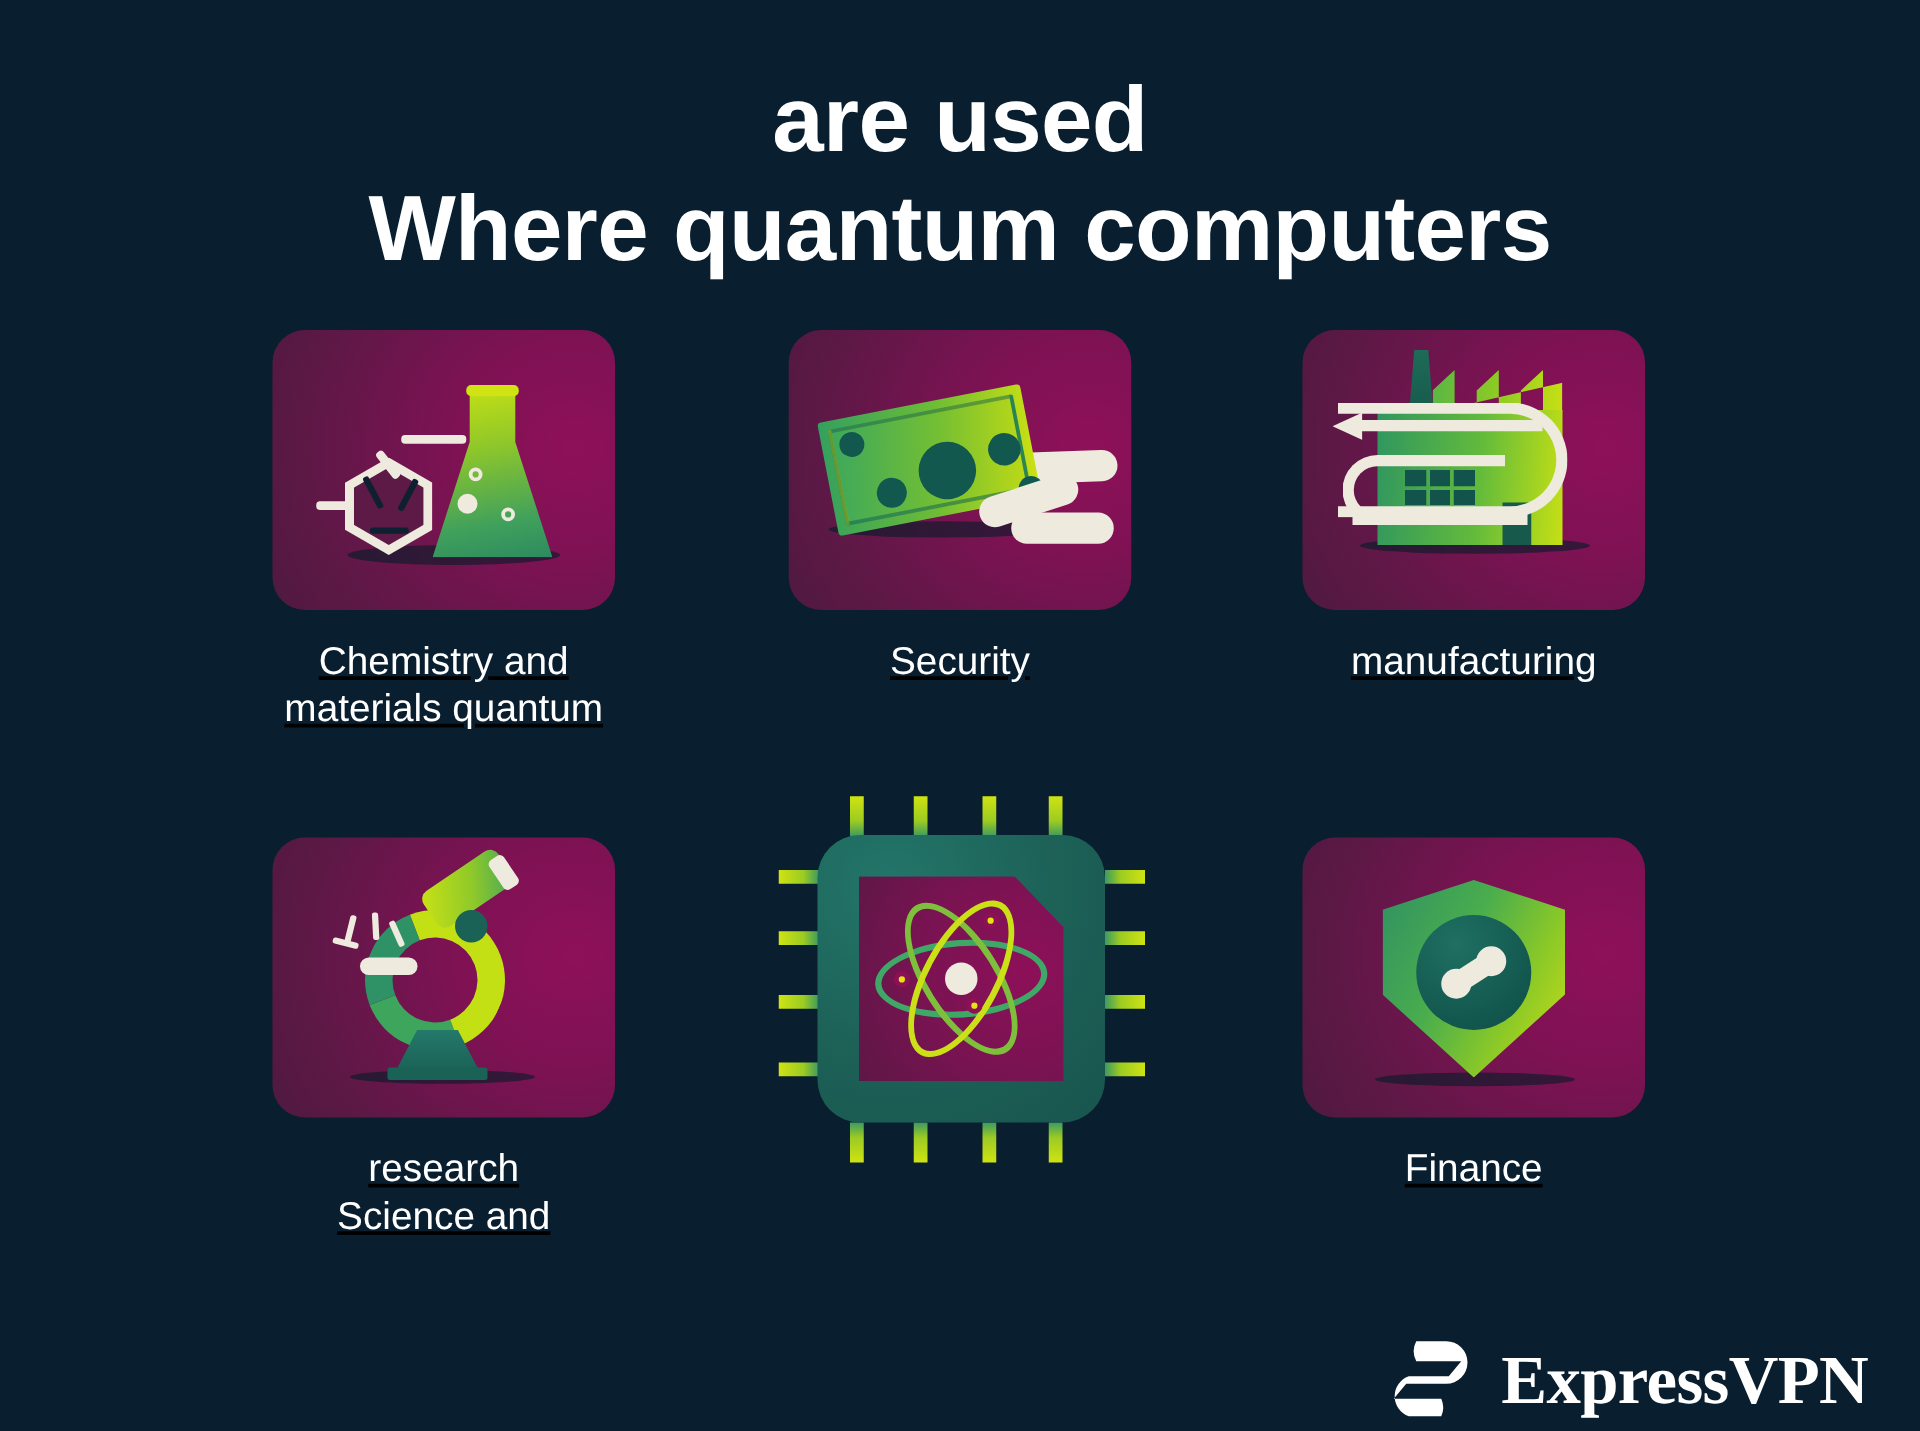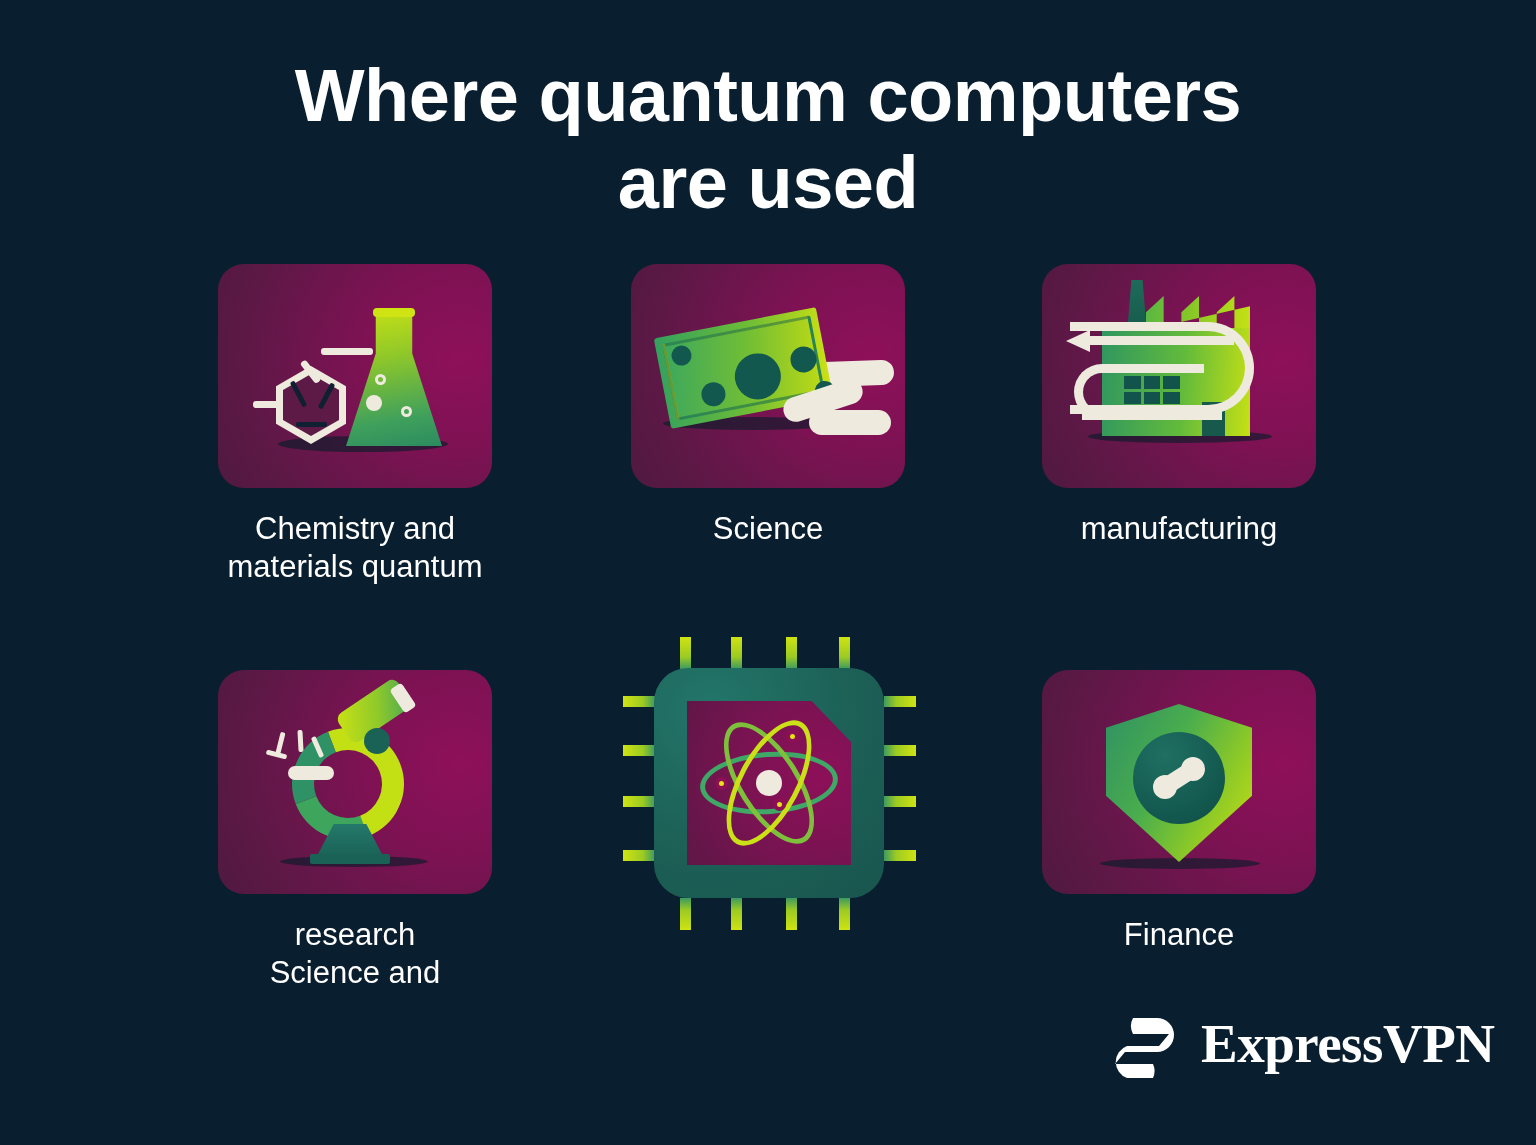--- a/index.html
+++ b/index.html
@@ -27,20 +27,21 @@
     font-weight: bold;
     line-height: 1.18;
     letter-spacing: -0.5px;
   }
   #title .tline { display: block; }
 
   
   .card {
     position: absolute;
     width: 274px;
+    text-decoration: underline;
   }
   .card-col-1 { left: 218px; }
   .card-col-2 { left: 631px; }
   .card-col-3 { left: 1042px; }
   .row-1 { top: 264px; }
   .row-2 { top: 670px; }
 
   .tile {
     position: relative;
     width: 274px; height: 224px;
@@ -387,45 +388,45 @@
   .evpn-mark-small {
     position: absolute;
     left: 108px; top: 86px;
     width: 58px; height: 44px;
   }
   .t6-shadow { left: 58px; top: 188px; width: 160px; height: 11px; }
 
   
   #logo {
     position: absolute;
-    left: 1107px; top: 1016px;
+    left: 1107px; top: 1064px;
     width: 340px; height: 78px;
     display: flex;
-    align-items: flex-start;
+    align-items: center;
     gap: 22px;
   }
   #logo-mark { width: 72px; height: 64px; flex: none; }
   #logo-word {
     color: #ffffff;
     font-family: "Liberation Serif", serif;
     font-size: 55px;
     font-weight: bold;
     letter-spacing: -0.5px;
     white-space: nowrap;
     line-height: 1;
   }
 </style>
 </head>
 <body>
 
 <div id="stage">
 
   <div id="title">
+    <span class="tline">are used</span>
     <span class="tline">Where quantum computers</span>
-    <span class="tline">are used</span>
   </div>
 
   <div class="card card-col-1 row-1">
     <div class="tile">
       <div class="shadow-ellipse t1-shadow"></div>
       <div class="hexagon"></div>
       <div class="hex-inner"></div>
       <div class="bond bond-left"></div>
       <div class="bond bond-up"></div>
       <div class="bond bond-top"></div>
@@ -455,21 +456,21 @@
           <div class="bill-corner bc-br"></div>
           <div class="bill-dot bd-mid"></div>
           <div class="bill-dot bd-small"></div>
           <div class="bill-dot bd-right"></div>
         </div>
       </div>
       <div class="coinbar cb-2"></div>
       <div class="coinbar cb-3"></div>
     </div>
     <div class="card-label">
-      <span class="lline">Science</span>
+      <span class="lline">Security</span>
     </div>
   </div>
 
   <div class="card card-col-3 row-1">
     <div class="tile">
       <div class="shadow-ellipse t3-shadow"></div>
       <div class="chimney"></div>
       <div class="factory-roof"></div>
       <div class="factory-body"></div>
       <div class="fwin-grid">

